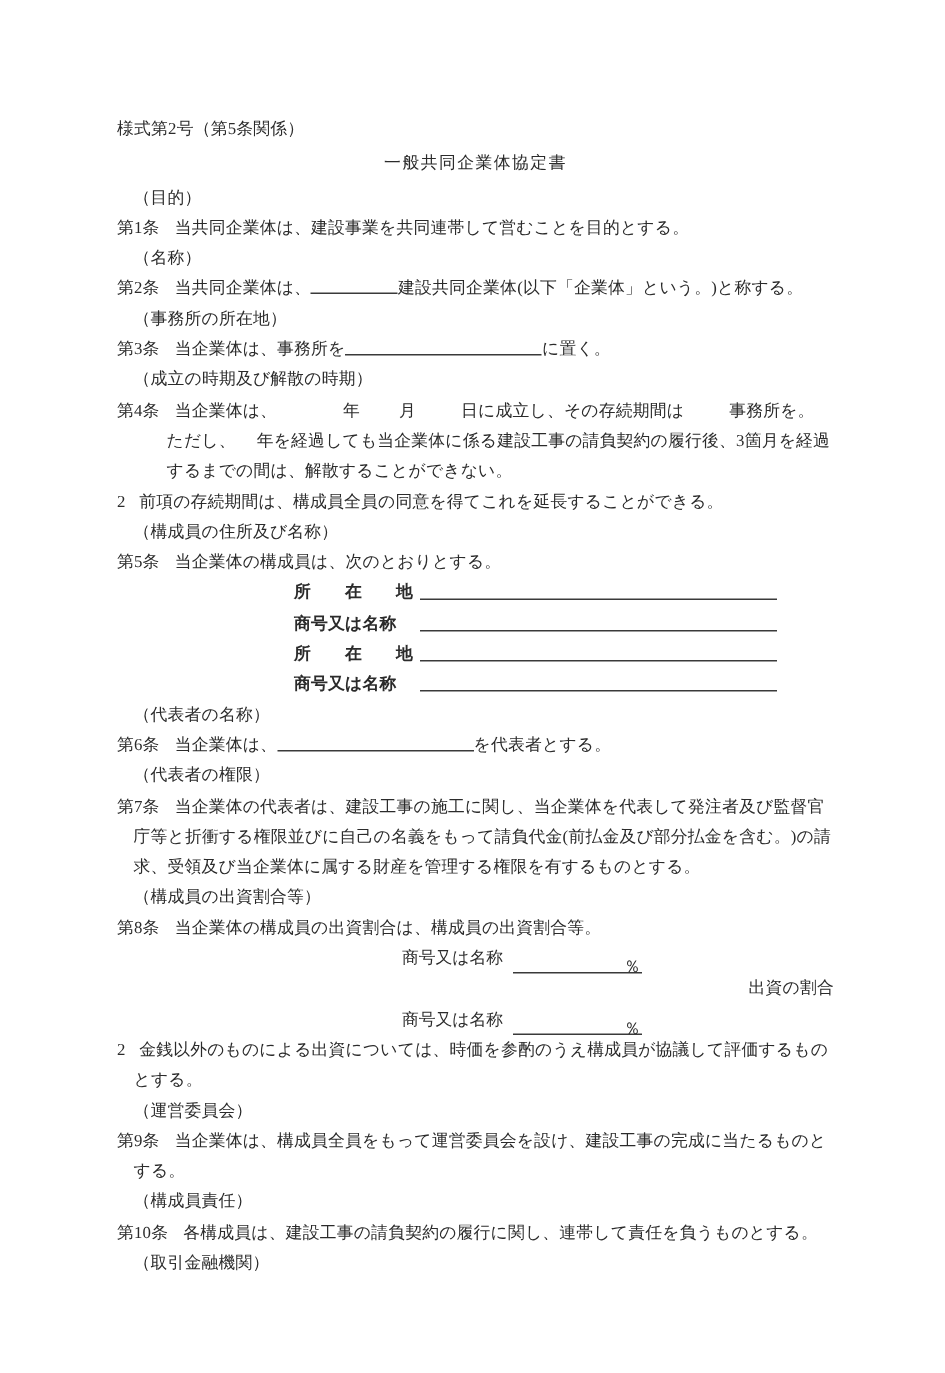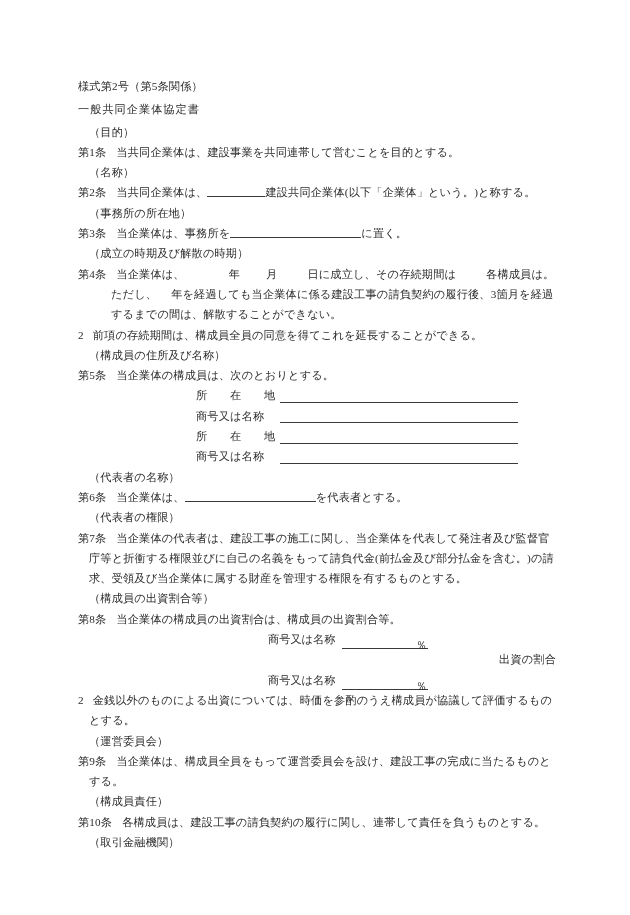--- a/index.html
+++ b/index.html
@@ -36,20 +36,21 @@
   
   .line {
     white-space: pre-wrap;
     word-break: break-all;
     letter-spacing: 0.15px;
   }
   .form-no {
     margin-bottom: 3px;
   }
   .title {
+    text-align: center;
     margin-bottom: 2px;
     letter-spacing: 1px;
   }
   
   .heading {
     padding-left: 11px;
   }
   
   .article {
     padding-left: 11px;
@@ -85,23 +86,24 @@
   .gap-d    { width: 30px; }
   .gap-yr   { width: 30px; }
   .gap-yr2  { width: 14px; }
 
   
   .rows {
     margin-top: 0;
   }
   .row {
     display: flex;
-    align-items: center;
+    align-items: flex-start;
     height: 20.3px;
     padding-left: 118px;
+    font-weight: bold;
   }
   .row-label {
     width: 84px;
     flex: none;
     white-space: pre;
     letter-spacing: 0.15px;
   }
   .row-rule {
     flex: none;
     width: 238px;
@@ -149,21 +151,21 @@
     <div class="line heading">（目的）</div>
     <div class="line article"><span class="lbl">第1条</span><span>当共同企業体は、建設事業を共同連帯して営むことを目的とする。</span></div>
 
     <div class="line heading">（名称）</div>
     <div class="line article"><span class="lbl">第2条</span><span>当共同企業体は、</span><span class="blank blank-sm"></span><span>建設共同企業体(以下「企業体」という。)と称する。</span></div>
 
     <div class="line heading">（事務所の所在地）</div>
     <div class="line article"><span class="lbl">第3条</span><span>当企業体は、事務所を</span><span class="blank blank-md"></span><span>に置く。</span></div>
 
     <div class="line heading">（成立の時期及び解散の時期）</div>
-    <div class="line article"><span class="lbl">第4条</span><span>当企業体は、</span><span class="gap gap-date"></span><span>年</span><span class="gap gap-m"></span><span>月</span><span class="gap gap-d"></span><span>日に成立し、その存続期間は</span><span class="gap gap-yr"></span><span>各構成員は。</span></div>
+    <div class="line article"><span class="lbl">第4条</span><span>当企業体は、</span><span class="gap gap-date"></span><span>年</span><span class="gap gap-m"></span><span>月</span><span class="gap gap-d"></span><span>日に成立し、その存続期間は</span><span class="gap gap-yr"></span><span>事務所を。</span></div>
     <div class="line article" style="padding-left:33px;text-indent:0;"><span>ただし、</span><span class="gap gap-yr2"></span><span>年を経過しても当企業体に係る建設工事の請負契約の履行後、3箇月を経過するまでの間は、解散することができない。</span></div>
     <div class="line clause"><span class="num">2</span><span>前項の存続期間は、構成員全員の同意を得てこれを延長することができる。</span></div>
 
     <div class="line heading">（構成員の住所及び名称）</div>
     <div class="line article"><span class="lbl">第5条</span><span>当企業体の構成員は、次のとおりとする。</span></div>
     <div class="rows">
       <div class="row">
         <span class="row-label">所　　在　　地</span>
         <span class="row-rule"></span>
       </div>

